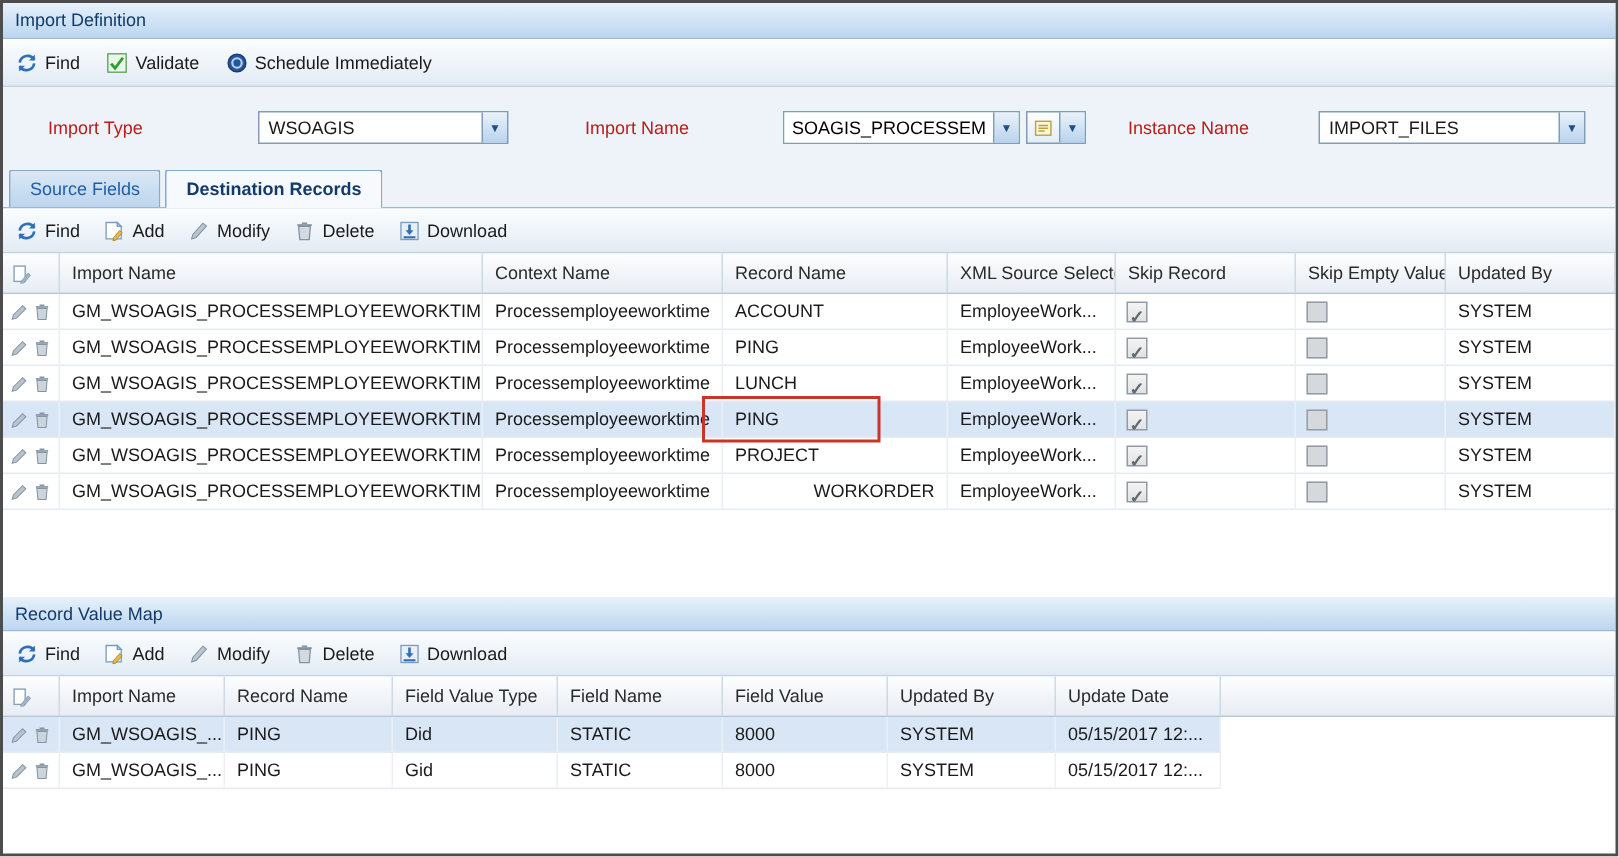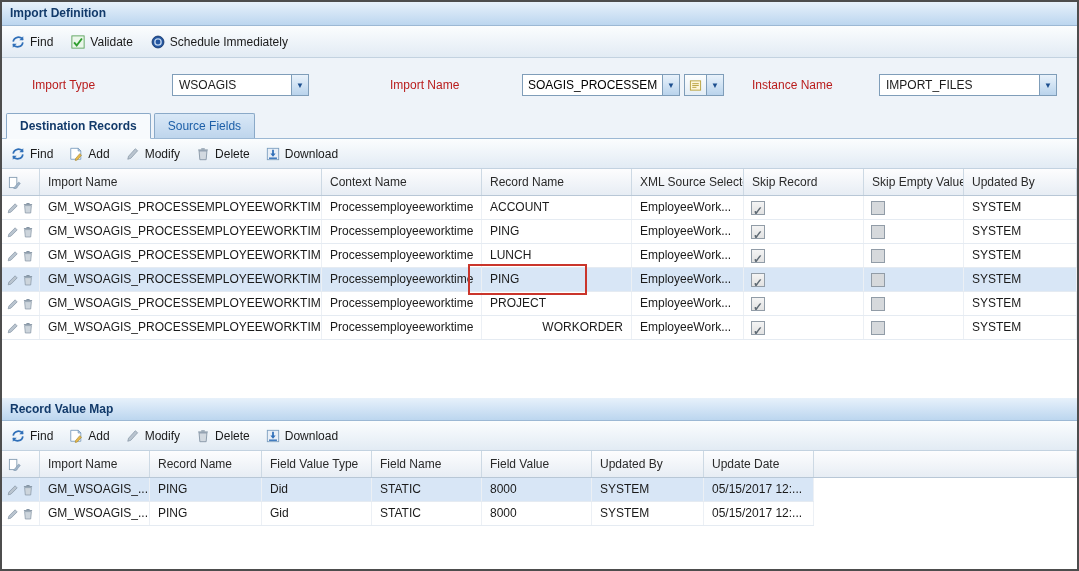--- a/index.html
+++ b/index.html
@@ -1,19 +1,19 @@
 <!DOCTYPE html>
 <html><head>
 <meta charset="utf-8">
 <style>
   * { box-sizing: border-box; }
   body { margin:0; font-family:"Liberation Sans", sans-serif; font-size:12px; color:#1a1a1a; background:#fff; }
   .app { position:relative; width:1079px; height:571px; border:2px solid #4d4d4d; background:#fff; overflow:hidden; }
 
-  .panel-header { height:24px; line-height:23px; padding:0 8px; font-weight:bold; color:#123a6a;
+  .panel-header { height:24px; line-height:23px; padding:0 8px; font-weight:normal; color:#123a6a;
     background:linear-gradient(#e7f1fb,#bcd6ef); border-bottom:1px solid #9cb8d4; }
   .panel-header.rvm { height:23px; line-height:22px; }
 
   .toolbar { display:flex; align-items:center; gap:18px; padding:0 9px;
     background:linear-gradient(#fbfdfe,#e2ebf4); border-bottom:1px solid #c3d2e0; }
   .toolbar.main { height:32px; }
   .toolbar.sub { height:30px; gap:16px; }
   .tool { display:flex; align-items:center; gap:5px; cursor:pointer; }
   .tool svg { display:block; }
 
@@ -87,21 +87,21 @@
             <circle cx="8" cy="8" r="6.8" fill="#2456a0" stroke="#16386b"></circle>
             <circle cx="8" cy="8" r="3.6" fill="none" stroke="#bcd2ec" stroke-width="1.6"></circle>
           </svg>
       </span>
       <span>Schedule Immediately</span>
     </div>
   </div>
 
   <div class="form-row">
     <span class="flabel" style="left:30px">Import Type</span>
-    <div class="select" style="left:170px;width:137px">
+    <div class="select" style="left:170px;width:167px">
       <span class="val">WSOAGIS</span>
       <span class="btn">▼</span>
     </div>
 
     <span class="flabel" style="left:388px">Import Name</span>
     <div class="select" style="left:520px;width:158px">
       <input value="SOAGIS_PROCESSEMPL" style="">
       <span class="btn">▼</span>
     </div>
     <div class="iconbtn" style="left:682px">
@@ -115,22 +115,22 @@
     </div>
 
     <span class="flabel" style="left:750px">Instance Name</span>
     <div class="select" style="left:877px;width:178px">
       <span class="val">IMPORT_FILES</span>
       <span class="btn">▼</span>
     </div>
   </div>
 
   <div class="tab-strip">
+    <div class="tab">Source Fields</div>
     <div class="tab active">Destination Records</div>
-    <div class="tab">Source Fields</div>
   </div>
 
   <div class="toolbar sub">
     <div class="tool">
       <span>
           <svg width="14" height="14" viewBox="0 0 16 16">
             <path d="M13.6 5.5A6 6 0 0 0 2.5 7.7" fill="none" stroke="#2f6fb8" stroke-width="2"></path>
             <path d="M14 1.5v4.5H9.5z" fill="#2f6fb8"></path>
             <path d="M2.4 10.5a6 6 0 0 0 11.1-2.2" fill="none" stroke="#2f6fb8" stroke-width="2"></path>
             <path d="M2 14.5V10h4.5z" fill="#2f6fb8"></path>

